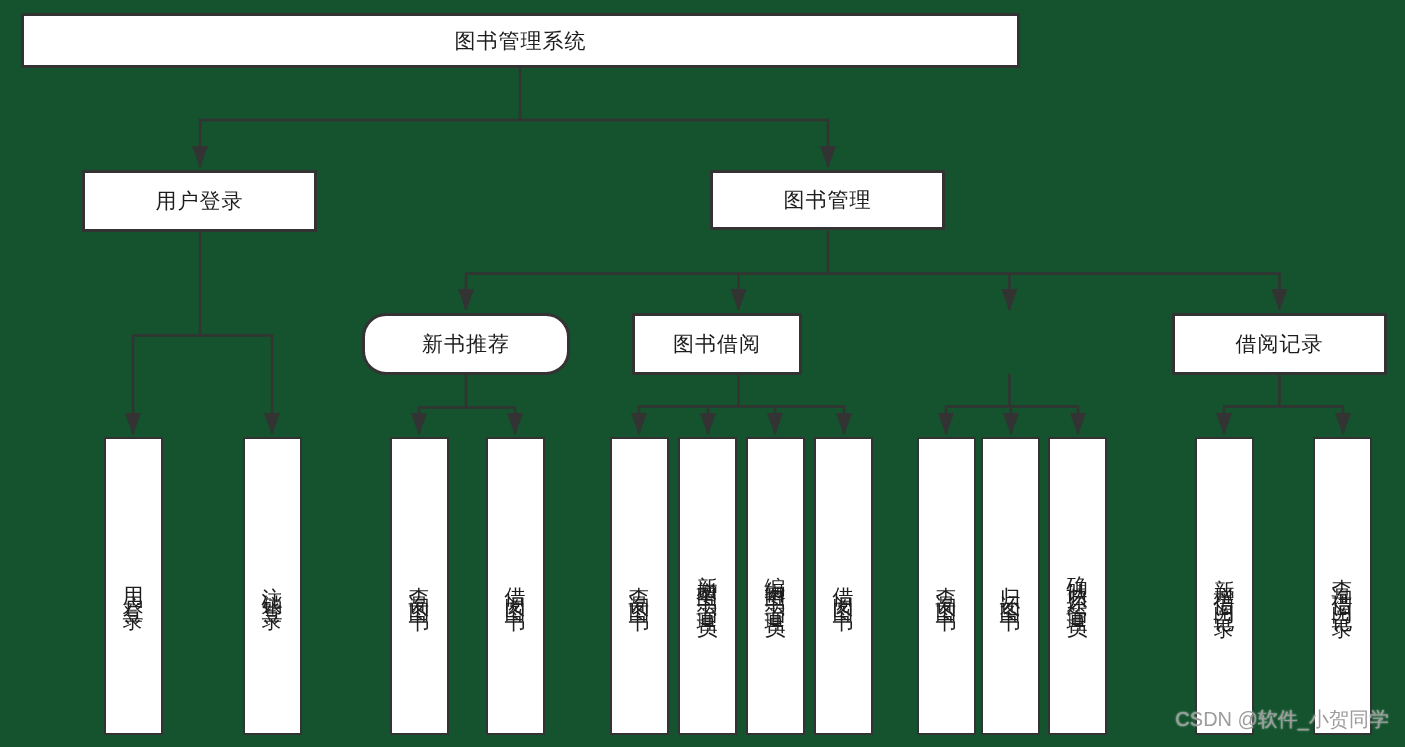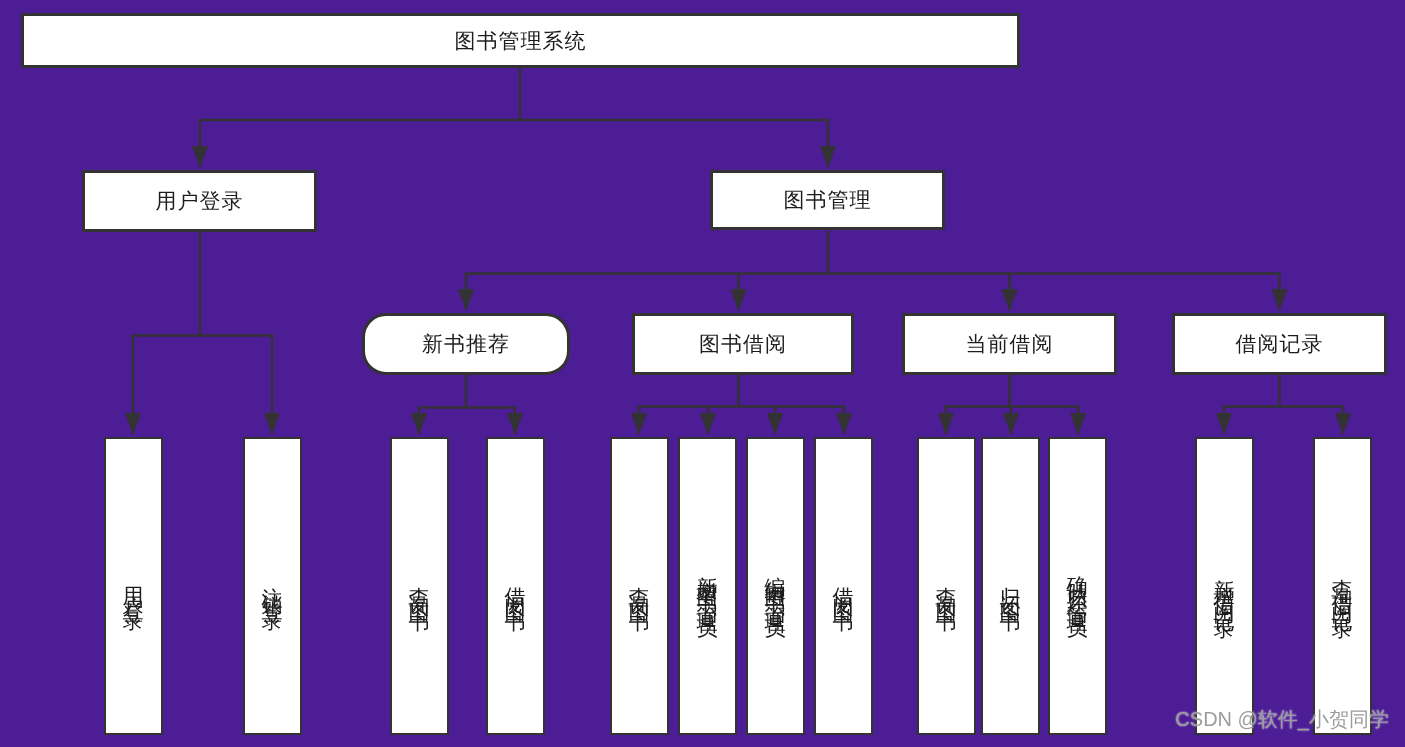--- a/index.html
+++ b/index.html
@@ -1,19 +1,19 @@
 <!DOCTYPE html>
 <html><head>
 <meta charset="utf-8">
 <style>
   html,body{margin:0;padding:0;background:#ffffff;}
   .canvas{
     position:relative;
     width:1405px;height:747px;
-    background:#4c1d95;
+    background:#14532d;
     font-family:"Liberation Sans","DejaVu Sans",sans-serif;
     overflow:hidden;
   }
   .connectors{position:absolute;left:0;top:0;width:1405px;height:747px;z-index:1;}
   .box{
     position:absolute;
     box-sizing:border-box;
     border:3px solid #333333;
     background:#ffffff;
     display:flex;align-items:center;justify-content:center;
@@ -33,21 +33,21 @@
     line-height:1;
     color:#1d1d1d;
   }
   
   #n-root{left:21px;top:13px;width:999px;height:55px;}
   
   #n-user-login{left:82px;top:170px;width:235px;height:62px;}
   #n-book-mgmt{left:710px;top:170px;width:235px;height:60px;}
   
   #n-new-book{left:362px;top:313px;width:208px;height:62px;border-radius:24px;}
-  #n-borrowing{left:632px;top:313px;width:222px;height:62px;}
+  #n-borrowing{left:632px;top:313px;width:170px;height:62px;}
   #n-current{left:902px;top:313px;width:215px;height:62px;}
   #n-records{left:1172px;top:313px;width:215px;height:62px;}
   
   #l-a1{left:104px;}  #l-a2{left:243px;}
   #l-b1{left:390px;}  #l-b2{left:486px;}
   #l-c1{left:610px;}  #l-c2{left:678px;} #l-c3{left:746px;} #l-c4{left:814px;}
   #l-d1{left:917px;}  #l-d2{left:981px;} #l-d3{left:1048px;}
   #l-e1{left:1195px;} #l-e2{left:1313px;}
   
   #l-c2 .vlabel,#l-c3 .vlabel,#l-d3 .vlabel{letter-spacing:6px;font-size:21px;}
@@ -112,23 +112,20 @@
   <div class="box" id="n-book-mgmt">
     <span class="hlabel">图书管理</span>
   </div>
 
   <div class="box" id="n-new-book">
     <span class="hlabel">新书推荐</span>
   </div>
   <div class="box" id="n-borrowing">
     <span class="hlabel">图书借阅</span>
   </div>
-  <div class="box" id="n-current">
-    <span class="hlabel">当前借阅</span>
-  </div>
   <div class="box" id="n-records">
     <span class="hlabel">借阅记录</span>
   </div>
 
   <div class="box leaf" id="l-a1">
     <span class="vlabel">用户登录</span>
   </div>
   <div class="box leaf" id="l-a2">
     <span class="vlabel">注销登录</span>
   </div>

